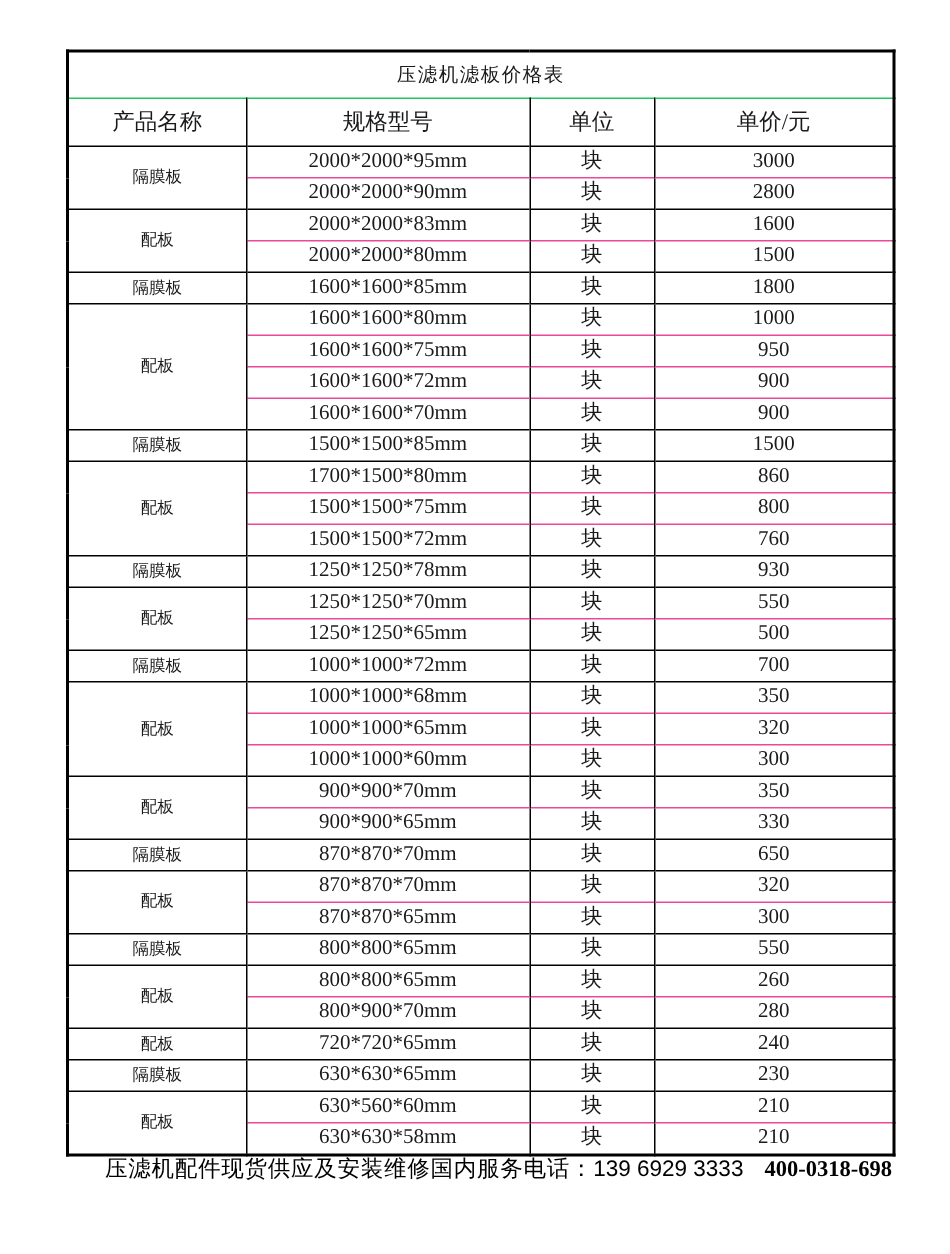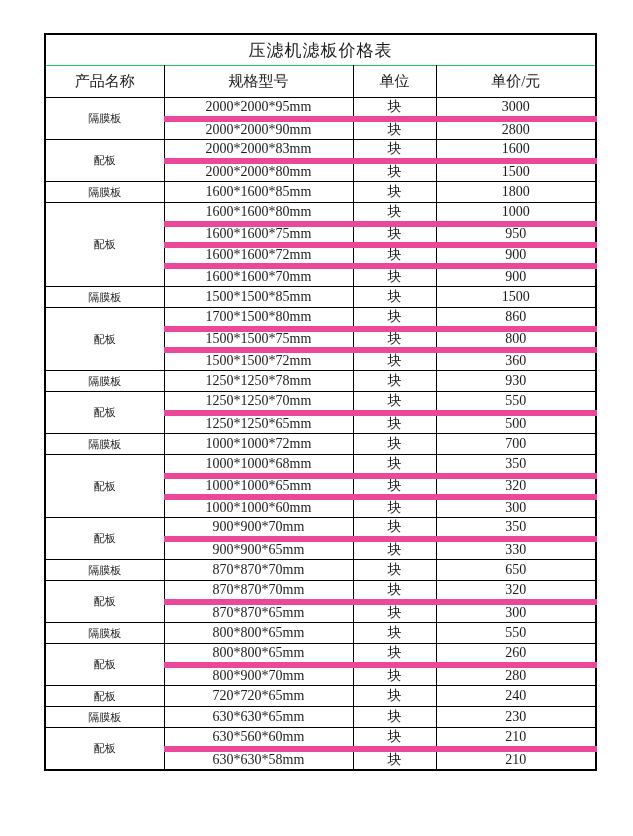--- a/index.html
+++ b/index.html
@@ -31,33 +31,33 @@
     border-right: 1px solid #000;
     padding: 0;
     text-align: center;
     vertical-align: middle;
     font-weight: normal;
     overflow: hidden;
     white-space: nowrap;
   }
   tr.title-row th {
     height: 30px;
-    font-size: 17px;
+    font-size: 13px;
     letter-spacing: 1px;
   }
   tr.header-row th {
     height: 31px;
     font-size: 15px;
     border-top: 1px solid #22c55e;
   }
   tbody tr { height: 21px; }
   tbody td { font-size: 14px; line-height: 1; }
   tbody td.product { font-size: 11px; }
   tr.group-start td { border-top: 1px solid #000; }
-  tr.cont td { border-top: 6px solid #ec4899; }
+  tr.cont td { border-top: 1px solid #ec4899; }
 
   .footer-note {
     position: absolute;
     left: 70px;
     top: 770px;
     width: 540px;
     font-size: 15px;
     white-space: nowrap;
     color: #000;
   }
@@ -158,21 +158,21 @@
           <td class="price">860</td>
         </tr>
         <tr class="cont">
           <td class="spec">1500*1500*75mm</td>
           <td class="unit">块</td>
           <td class="price">800</td>
         </tr>
         <tr class="cont">
           <td class="spec">1500*1500*72mm</td>
           <td class="unit">块</td>
-          <td class="price">360</td>
+          <td class="price">760</td>
         </tr>
         <tr class="group-start">
           <td rowspan="1" class="product">隔膜板</td>
           <td class="spec">1250*1250*78mm</td>
           <td class="unit">块</td>
           <td class="price">930</td>
         </tr>
         <tr class="group-start">
           <td rowspan="2" class="product">配板</td>
           <td class="spec">1250*1250*70mm</td>
@@ -270,14 +270,17 @@
           <td class="price">210</td>
         </tr>
         <tr class="cont">
           <td class="spec">630*630*58mm</td>
           <td class="unit">块</td>
           <td class="price">210</td>
         </tr>
       </tbody>
   </table>
 
+  <div class="footer-note">
+    <span class="cn">压滤机配件现货供应及安装维修国内服务电话：</span><span class="phone-mobile">139 6929 3333</span><span class="phone-hotline">400-0318-698</span>
+  </div>
 
 </div>
 
 </body></html>

